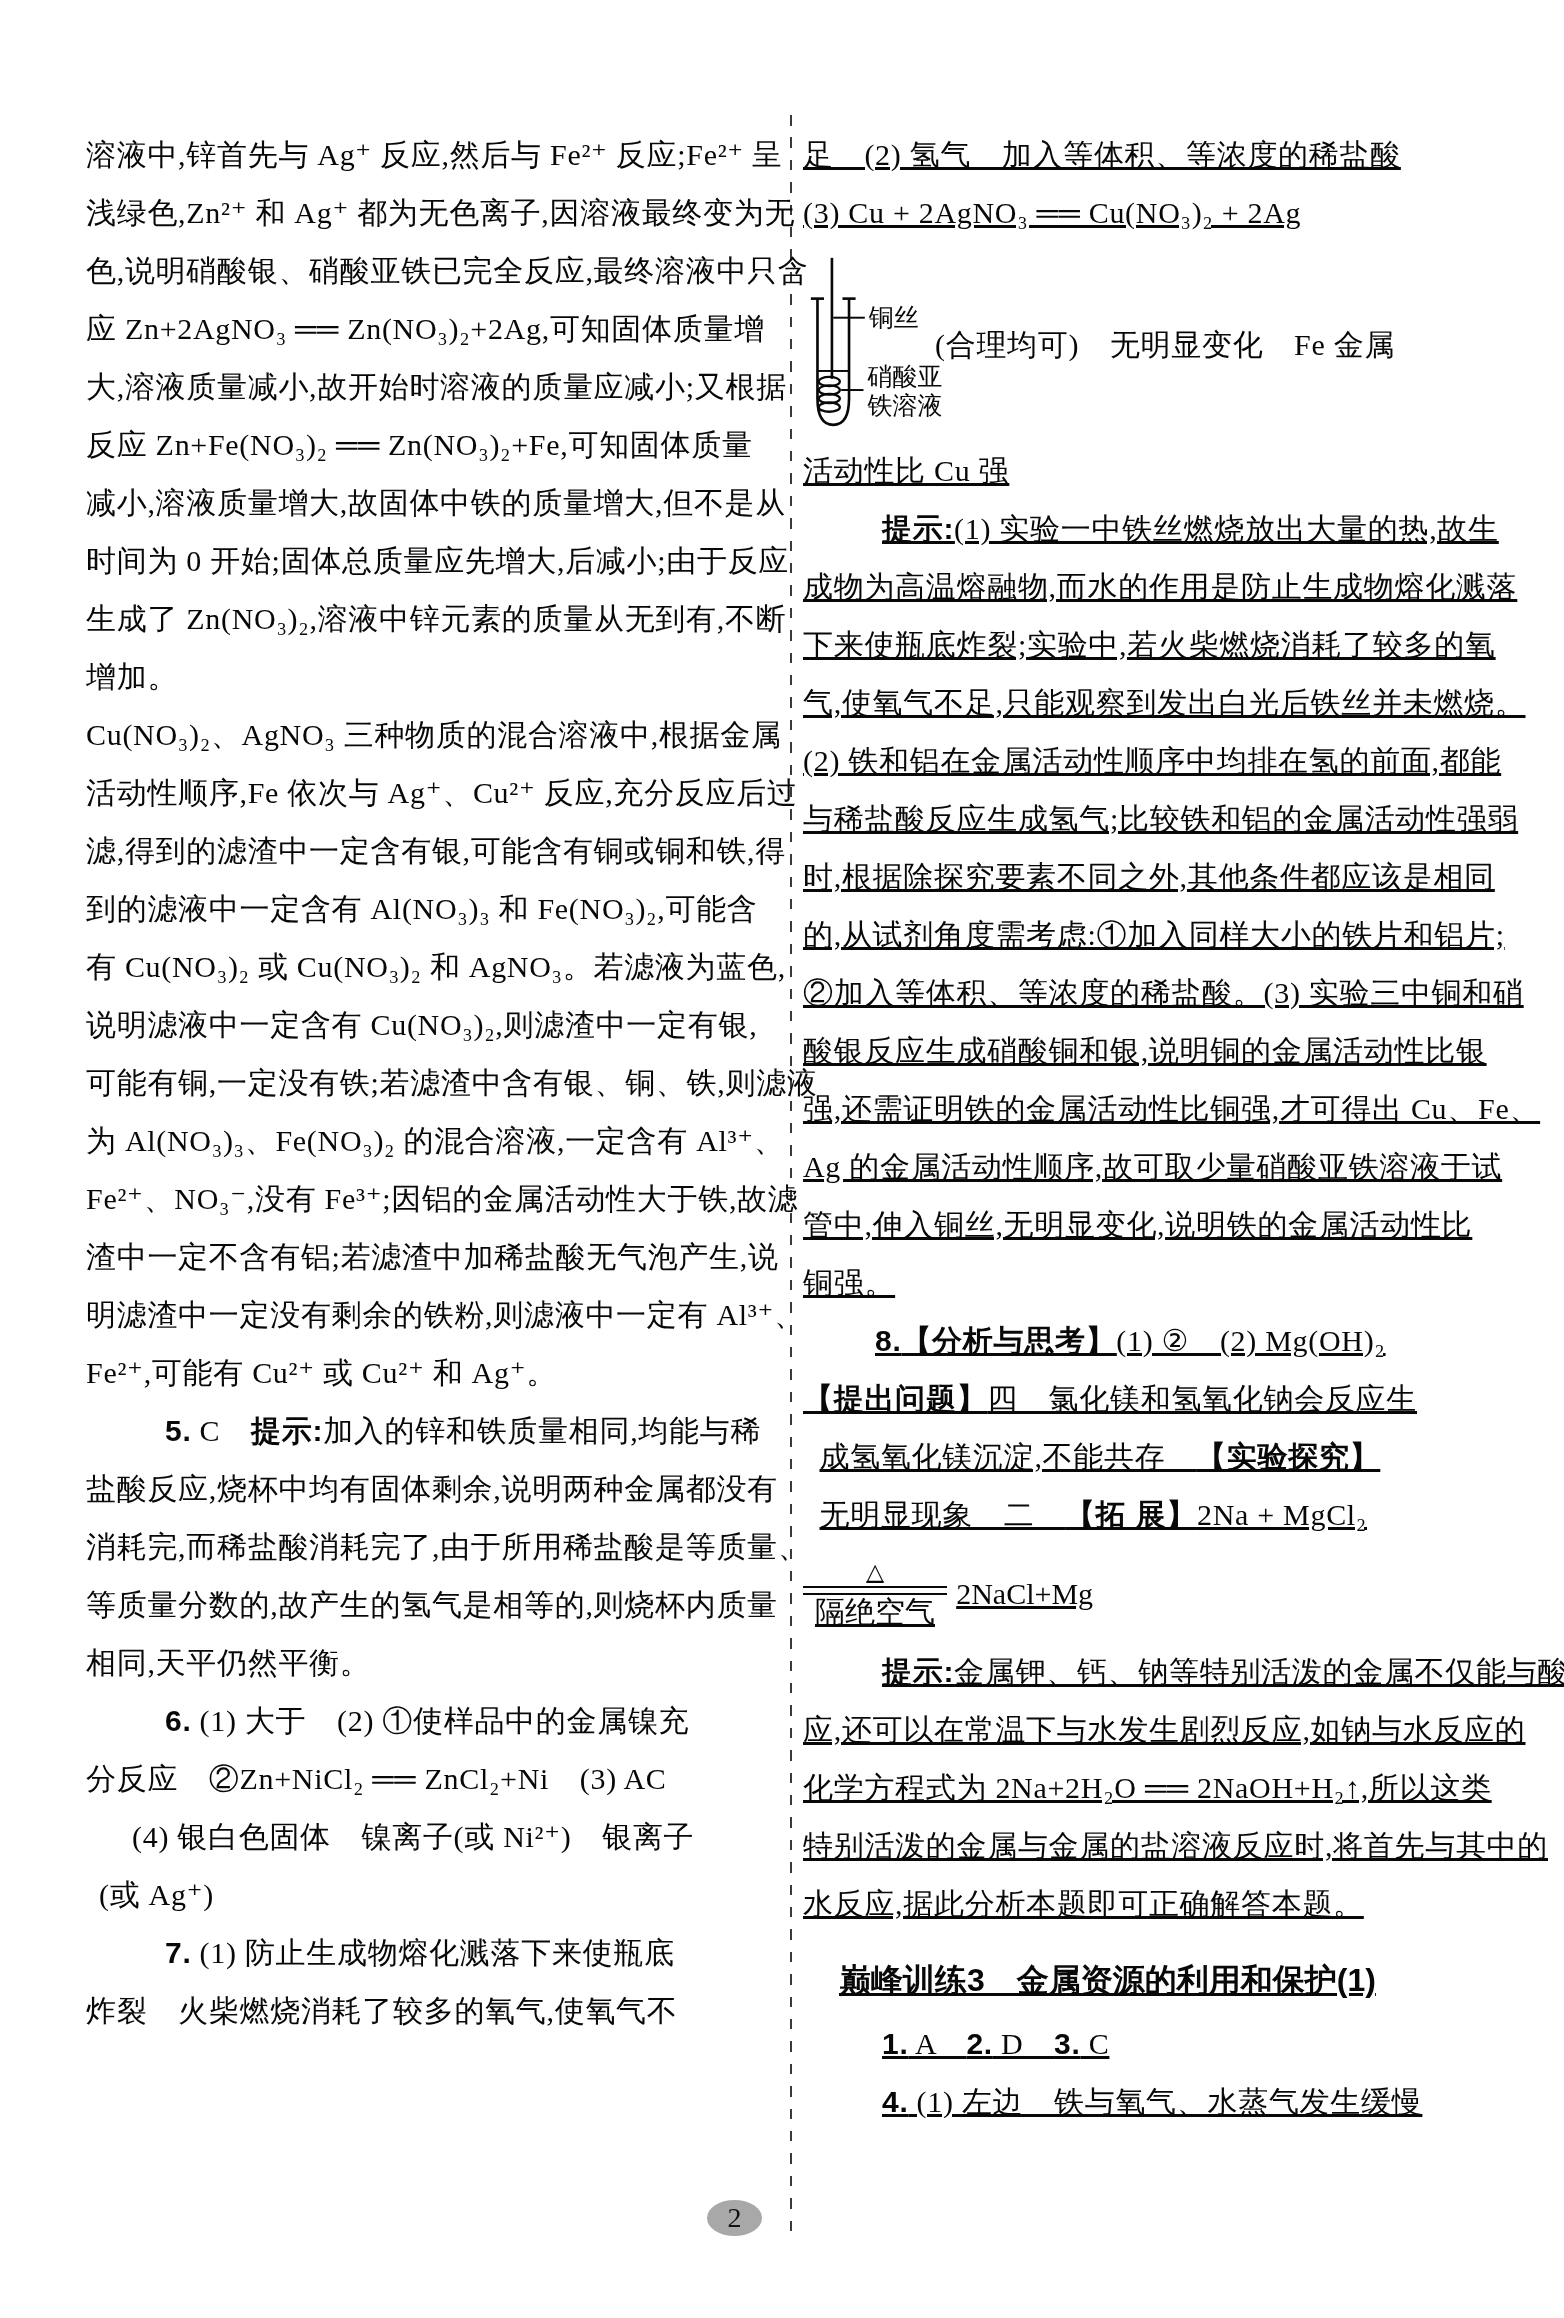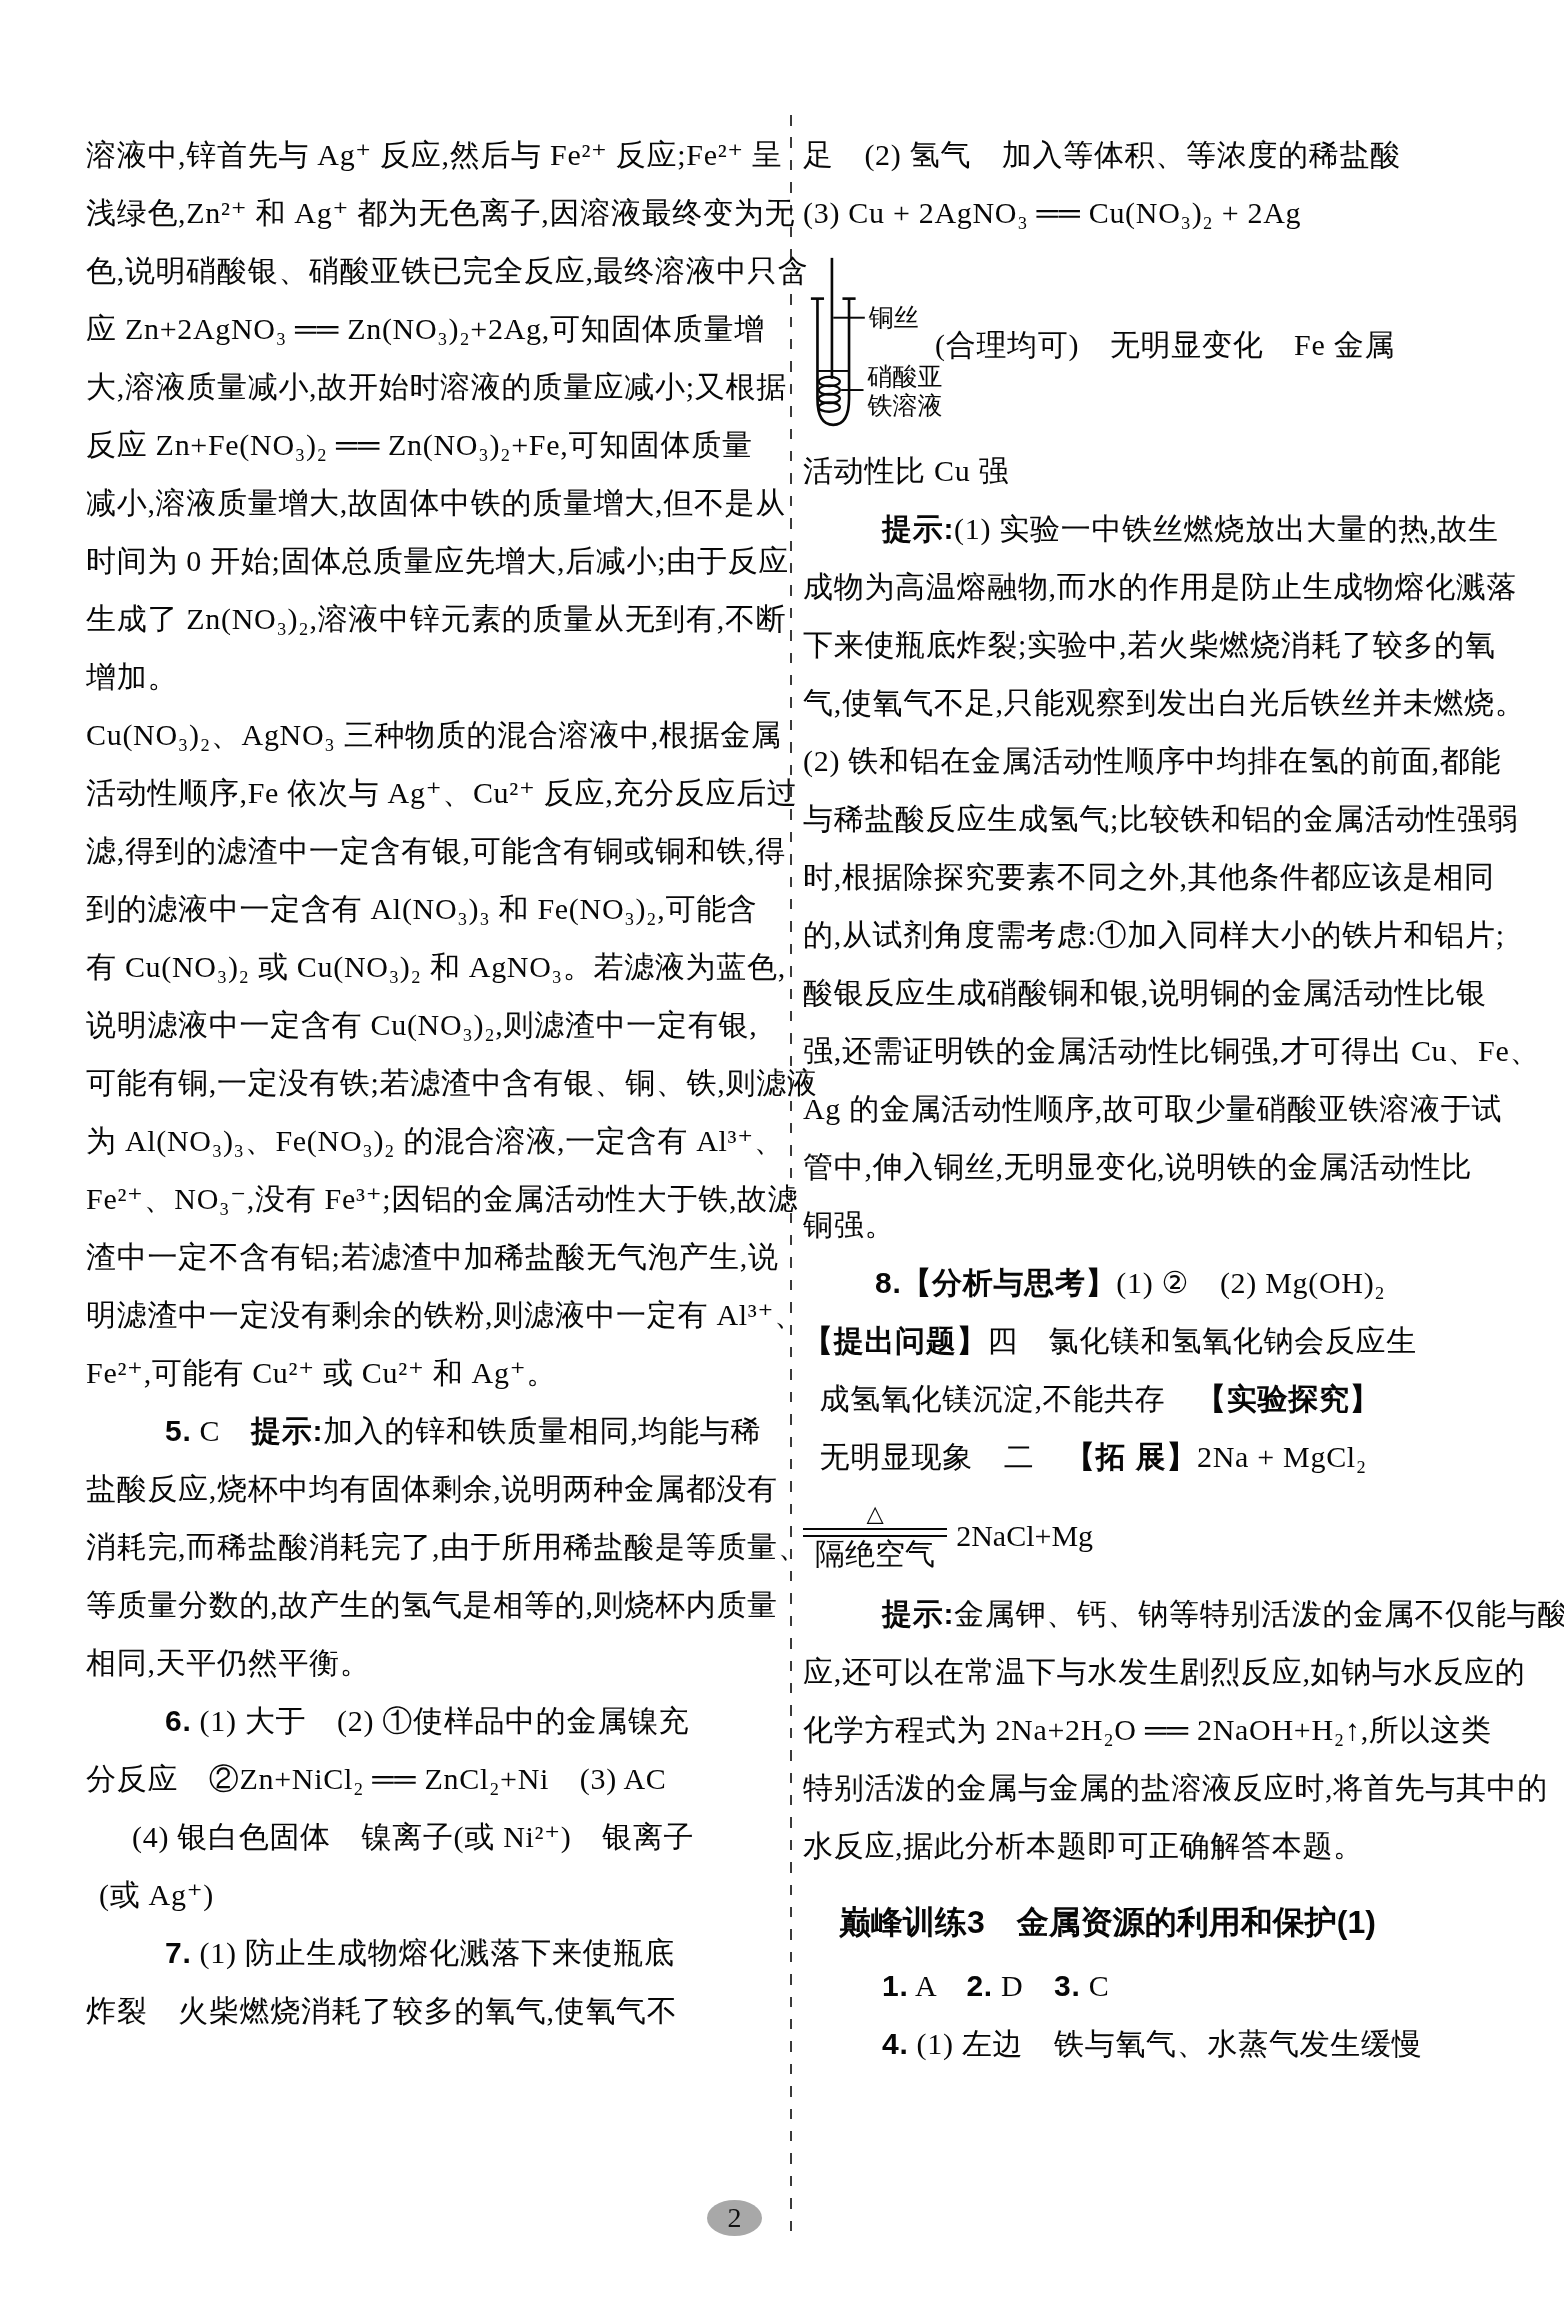--- a/index.html
+++ b/index.html
@@ -3,21 +3,21 @@
 <meta charset="utf-8">
 <style>
   html,body{margin:0;padding:0;}
   body{
     width:1564px;height:2319px;position:relative;background:#ffffff;
     font-family:"Liberation Serif","DejaVu Serif",serif;color:#080808;
     overflow:hidden;
   }
   .column{position:absolute;top:126px;}
   #left-col{left:86px;width:673px;}
-  #right-col{left:803px;width:722px;}
+  #right-col{left:803px;width:722px;text-decoration:underline;}
   .tline{height:58px;line-height:58px;font-size:30px;white-space:nowrap;}
   .seg{letter-spacing:0.7px;}
   .b{font-family:"Liberation Sans","DejaVu Sans",sans-serif;font-weight:bold;}
   .divider{
     position:absolute;left:790px;top:115px;width:2px;height:2128px;
     background:repeating-linear-gradient(to bottom,#3a3a3a 0 10.5px,transparent 10.5px 22.4px);
   }
   .figure-block{position:relative;height:200px;}
   .figure-block svg{position:absolute;left:0;top:13px;}
   .fig-side{
@@ -112,20 +112,21 @@
   </div>
     <div class="tline"><span class="seg">活动性比 Cu 强</span></div>
     <div class="tline" style="padding-left: 79px;"><span class="seg b">提示:</span><span class="seg">(1) 实验一中铁丝燃烧放出大量的热,故生</span></div>
     <div class="tline"><span class="seg">成物为高温熔融物,而水的作用是防止生成物熔化溅落</span></div>
     <div class="tline"><span class="seg">下来使瓶底炸裂;实验中,若火柴燃烧消耗了较多的氧</span></div>
     <div class="tline"><span class="seg">气,使氧气不足,只能观察到发出白光后铁丝并未燃烧。</span></div>
     <div class="tline"><span class="seg">(2) 铁和铝在金属活动性顺序中均排在氢的前面,都能</span></div>
     <div class="tline"><span class="seg">与稀盐酸反应生成氢气;比较铁和铝的金属活动性强弱</span></div>
     <div class="tline"><span class="seg">时,根据除探究要素不同之外,其他条件都应该是相同</span></div>
     <div class="tline"><span class="seg">的,从试剂角度需考虑:①加入同样大小的铁片和铝片;</span></div>
+    <div class="tline"><span class="seg">②加入等体积、等浓度的稀盐酸。(3) 实验三中铜和硝</span></div>
     <div class="tline"><span class="seg">酸银反应生成硝酸铜和银,说明铜的金属活动性比银</span></div>
     <div class="tline"><span class="seg">强,还需证明铁的金属活动性比铜强,才可得出 Cu、Fe、</span></div>
     <div class="tline"><span class="seg">Ag 的金属活动性顺序,故可取少量硝酸亚铁溶液于试</span></div>
     <div class="tline"><span class="seg">管中,伸入铜丝,无明显变化,说明铁的金属活动性比</span></div>
     <div class="tline"><span class="seg">铜强。</span></div>
     <div class="tline" style="padding-left: 72px;"><span class="seg b">8.</span><span class="seg b">【分析与思考】</span><span class="seg">(1) ②　(2) Mg(OH)₂</span></div>
     <div class="tline"><span class="seg b">【提出问题】</span><span class="seg">四　氯化镁和氢氧化钠会反应生</span></div>
     <div class="tline" style="padding-left: 16.5px;"><span class="seg">成氢氧化镁沉淀,不能共存　</span><span class="seg b">【实验探究】</span></div>
     <div class="tline" style="padding-left: 16.5px;"><span class="seg">无明显现象　二　</span><span class="seg b">【拓 展】</span><span class="seg">2Na + MgCl₂</span></div>
     <div class="equation-block">

